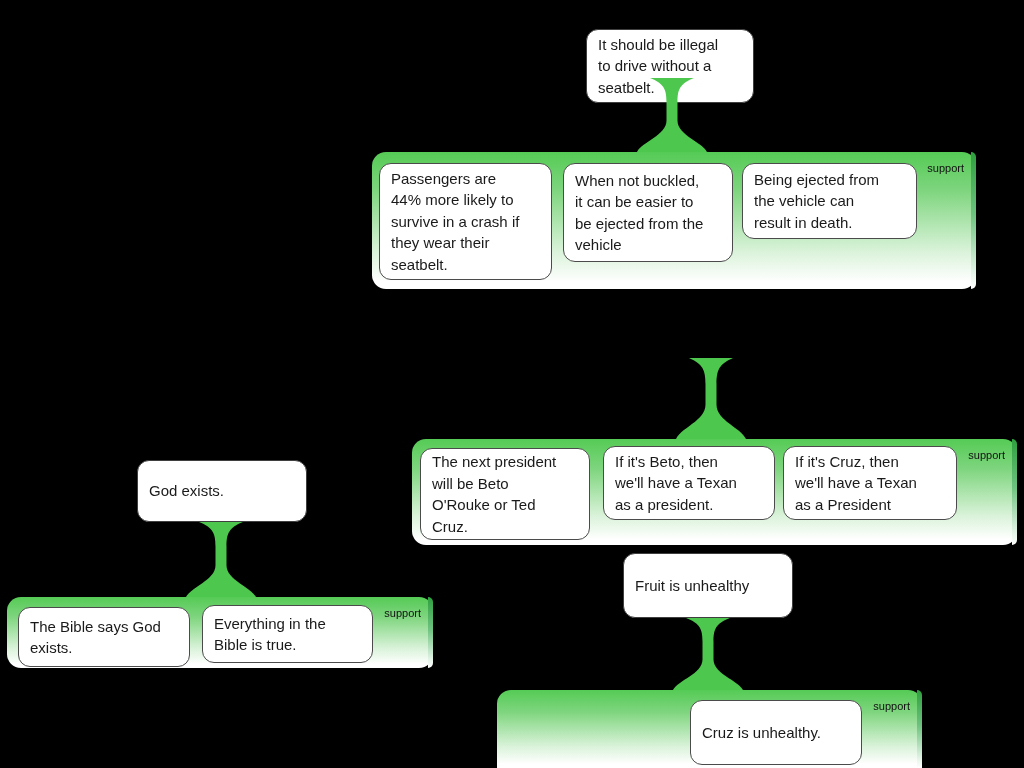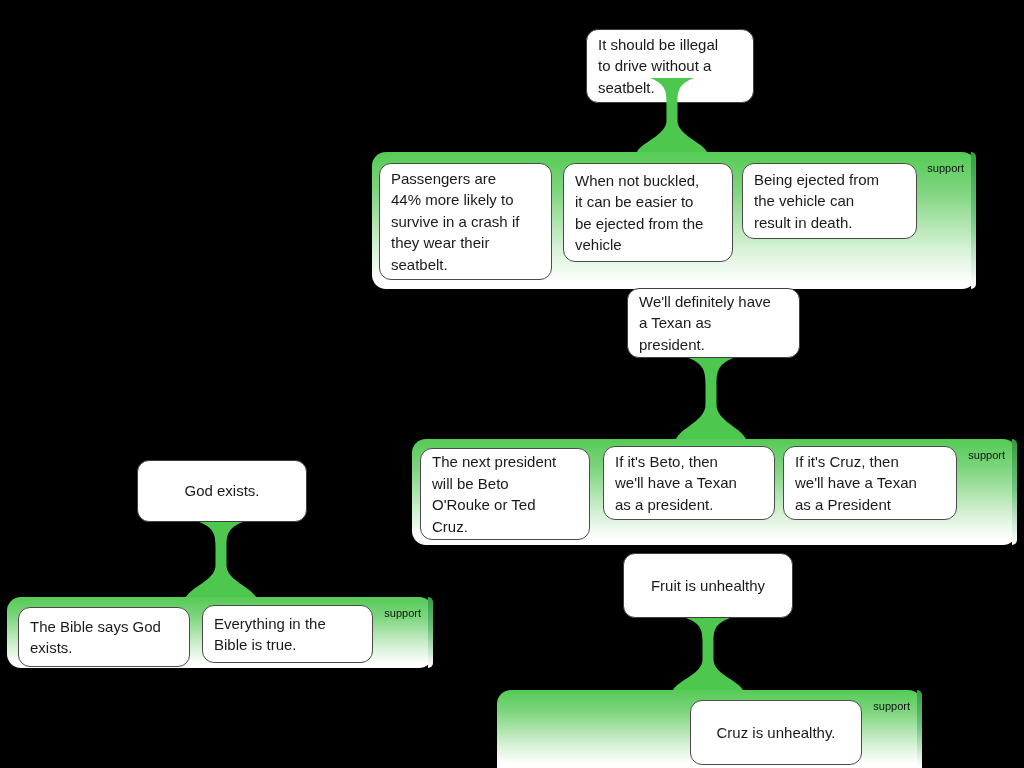--- a/index.html
+++ b/index.html
@@ -7,21 +7,21 @@
     position:relative;width:1024px;height:768px;background:#000;overflow:hidden;
     font-family:"Liberation Sans","DejaVu Sans",sans-serif;color:#1a1a1a;
   }
   .node{
     position:absolute;box-sizing:border-box;background:#fff;
     border:1.6px solid #4b4b4b;border-radius:12px;
     display:flex;align-items:center;padding:2px 11px;
     font-size:15px;line-height:21.5px;
   }
   .node .txt{white-space:pre-line;}
-  .node.center{justify-content:center;text-align:center;}
+  .node.center{text-align:center;}
   .claim{border-color:#3f3f3f;}
   .band{
     position:absolute;box-sizing:border-box;border-radius:14px;
     background:linear-gradient(180deg,#55cb55 0%,#7ed57e 28%,#d9f2d9 72%,#ffffff 95%);
   }
   .band.cut{border-radius:14px 14px 0 0;}
   .band-edge{
     position:absolute;top:0;right:0;bottom:0;width:5px;
     background:linear-gradient(180deg,#2f9f3f 0%,#6cc27e 45%,#e9f6ec 90%,#ffffff 100%);
     border-radius:0 14px 14px 0;
@@ -62,25 +62,20 @@
 it can be easier to
 be ejected from the
 vehicle</div>
   </div>
   <div class="node" style="left:742px;top:163px;width:175px;height:76px;">
     <div class="txt">Being ejected from
 the vehicle can
 result in death.</div>
   </div>
 
-  <div class="node claim" style="left:627px;top:288px;width:173px;height:70px;">
-    <div class="txt">We'll definitely have
-a Texan as
-president.</div>
-  </div>
 
   <svg class="conn" style="left:661px;top:358px;" width="100" height="81" viewBox="0 0 100 80" preserveAspectRatio="none">
     <path d="M 28,0 C 42,6 44.5,12 44.5,26 L 44.5,46 C 44.5,62 20,69 15,80 L 85,80 C 80,69 55.5,62 55.5,46 L 55.5,26 C 55.5,12 58,6 72,0 Z" fill="#4dc74d"></path>
   </svg>
 
   <div class="band" style="left:412px;top:439px;width:605px;height:106px;">
     <div class="band-edge"></div>
     <div class="support-label">support</div>
   </div>
   <div class="node" style="left:420px;top:448px;width:170px;height:92px;">

